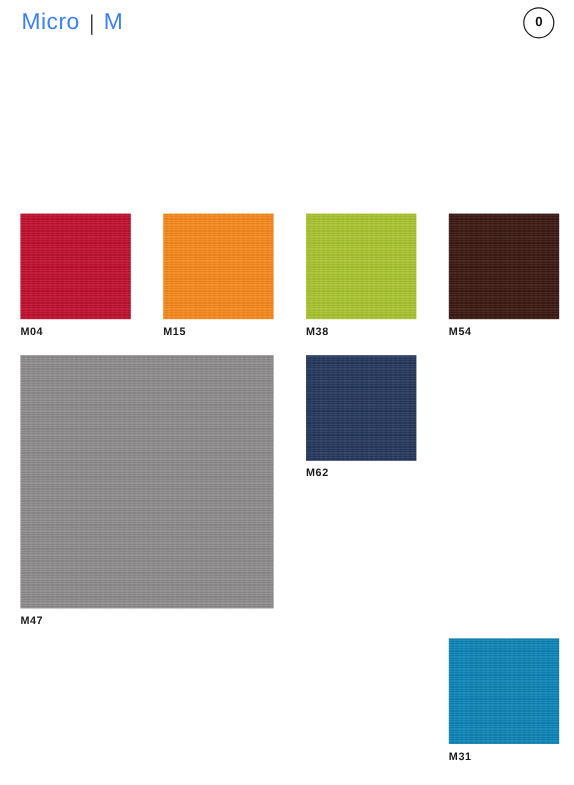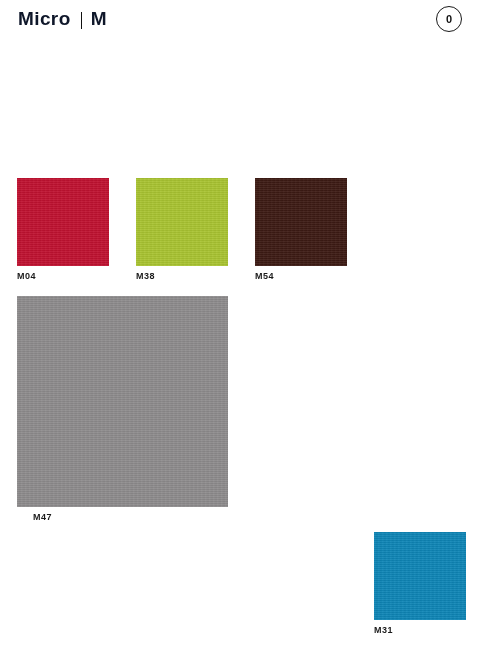--- a/index.html
+++ b/index.html
@@ -22,23 +22,23 @@
     position: absolute;
     top: 0; left: 0;
     width: 478px;
     height: 48px;
   }
   .title {
     position: absolute;
     left: 18px;
     top: 8px;
     font-size: 19px;
-    font-weight: 700;
+    font-weight: 400;
     letter-spacing: 0.4px;
-    color: #0f172a;
+    color: #3b82f6;
     white-space: nowrap;
     display: flex;
     align-items: center;
   }
   .title-main { }
   .title-sep {
     display: inline-block;
     width: 1px;
     height: 17px;
     background: #111111;
@@ -139,21 +139,20 @@
     top: 94px;
     font-size: 9px;
     font-weight: 700;
     letter-spacing: 0.5px;
     color: #1a1a1a;
     line-height: 1;
     white-space: nowrap;
   }
   .cell.wide .swatch-label {
     top: 217px;
-    margin-left: 16px;
   }
 </style>
 </head>
 <body>
 
 <div class="header">
 
   <div class="title">
     <span class="title-main">Micro</span>
     <span class="title-sep"></span>
@@ -166,37 +165,45 @@
 
 </div>
 
 <div class="grid">
 
   <div class="cell">
     <div class="swatch" style="background-color: rgb(192, 17, 48);"></div>
     <div class="swatch-label">M04</div>
   </div>
 
+  <div class="cell">
+    <div class="swatch" style="background-color: rgb(246, 138, 30);"></div>
+    <div class="swatch-label">M15</div>
+  </div>
 
   <div class="cell">
     <div class="swatch" style="background-color: rgb(169, 196, 49);"></div>
     <div class="swatch-label">M38</div>
   </div>
 
 
   <div class="cell">
     <div class="swatch" style="background-color: rgb(60, 26, 19);"></div>
     <div class="swatch-label">M54</div>
   </div>
 
   <div class="cell wide">
     <div class="swatch" style="background-color: rgb(142, 140, 141);"></div>
     <div class="swatch-label">M47</div>
   </div>
 
+  <div class="cell">
+    <div class="swatch" style="background-color: rgb(38, 57, 94);"></div>
+    <div class="swatch-label">M62</div>
+  </div>
 
 
 
   <div class="cell" style="grid-column:4;grid-row:4;">
     <div class="swatch" style="background-color: rgb(14, 133, 182);"></div>
     <div class="swatch-label">M31</div>
   </div>
 
 </div>
 

